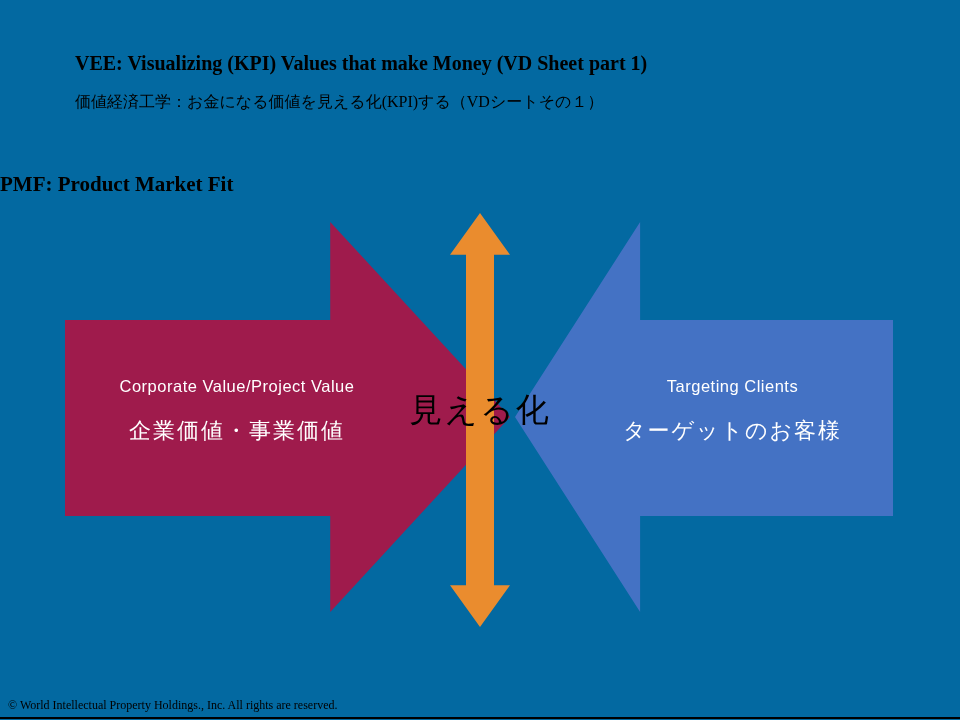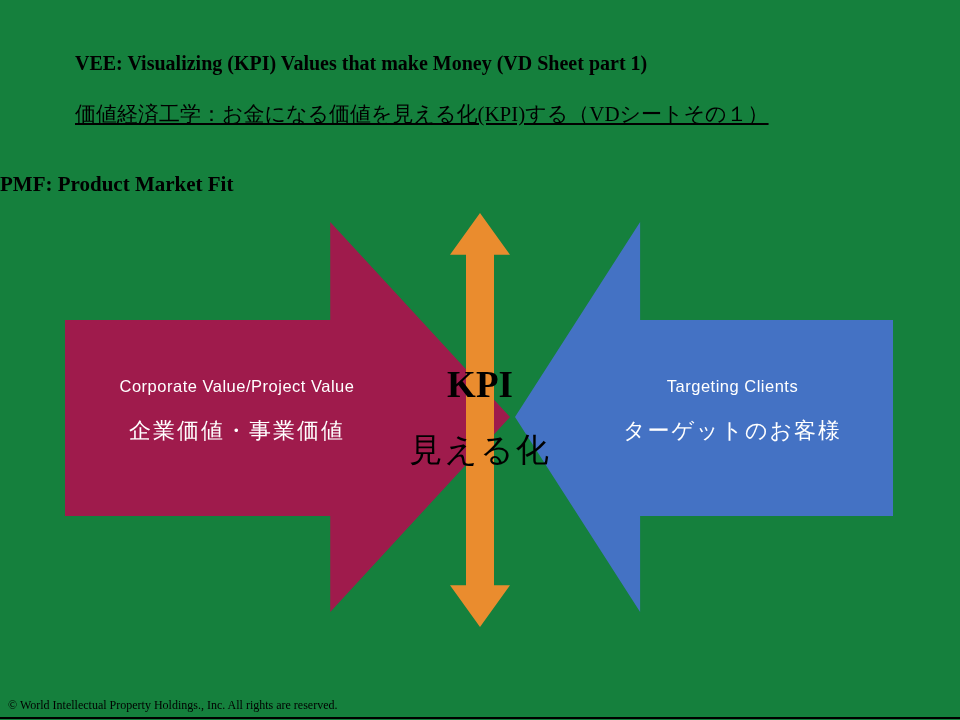--- a/index.html
+++ b/index.html
@@ -4,44 +4,43 @@
 <style>
   html, body {
     margin: 0;
     padding: 0;
     background: #ffffff;
   }
   .slide {
     position: relative;
     width: 960px;
     height: 720px;
-    background: #15803d;
+    background: #0369a1;
     overflow: hidden;
     font-family: "Liberation Serif", "DejaVu Serif", serif;
   }
 
   
   .title-en {
     position: absolute;
     left: 75px;
     top: 52px;
     font-size: 20px;
     font-weight: bold;
     color: #000000;
     white-space: nowrap;
   }
   .title-jp {
     position: absolute;
     left: 75px;
-    top: 100px;
-    font-size: 21px;
+    top: 92px;
+    font-size: 16px;
     font-weight: normal;
     color: #000000;
     white-space: nowrap;
-    text-decoration: underline;
   }
 
   
   .pmf-label, .psf-label {
     position: absolute;
     left: 0;
     width: 960px;
     font-size: 21px;
     font-weight: bold;
     color: #000000;
@@ -172,21 +171,20 @@
     <div class="line-en">Targeting Clients</div>
     <div class="line-jp">ターゲットのお客様</div>
   </div>
 
   <div class="arrow-text left-arrow-text">
     <div class="line-en">Corporate Value/Project Value</div>
     <div class="line-jp">企業価値・事業価値</div>
   </div>
 
   <div class="center-text">
-    <div class="center-kpi">KPI</div>
     <div class="center-mieruka">見える化</div>
   </div>
 
 
   <div class="footer-copyright">© World Intellectual Property Holdings., Inc.  All rights are reserved.</div>
 
   <div class="bottom-rule"></div>
 
 </div>
 

